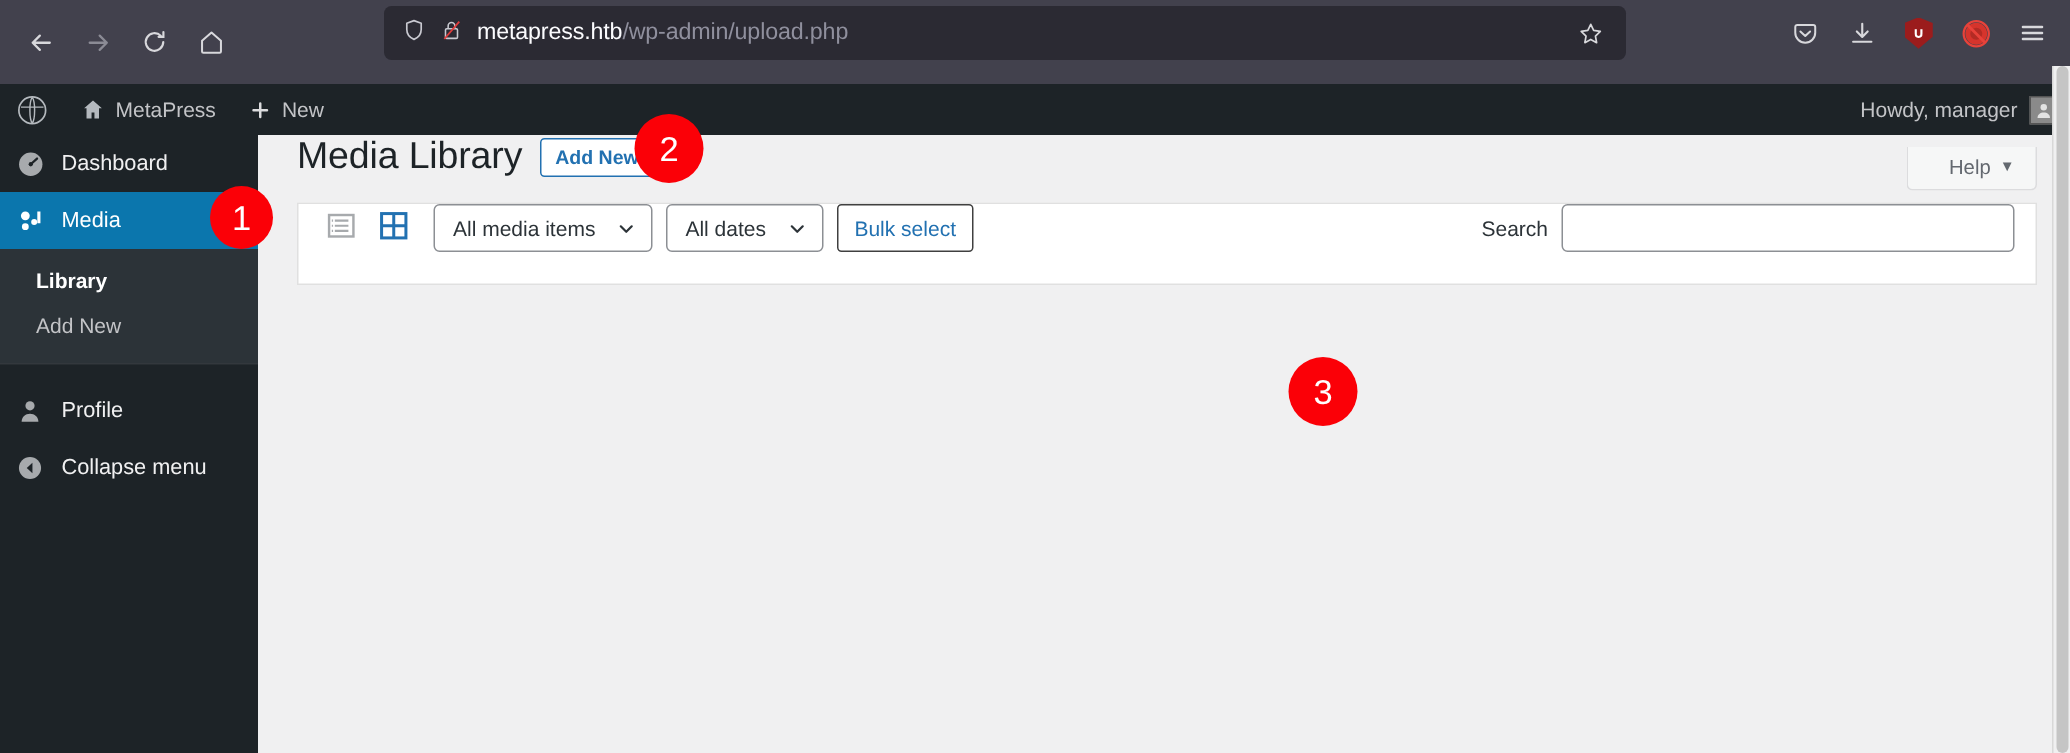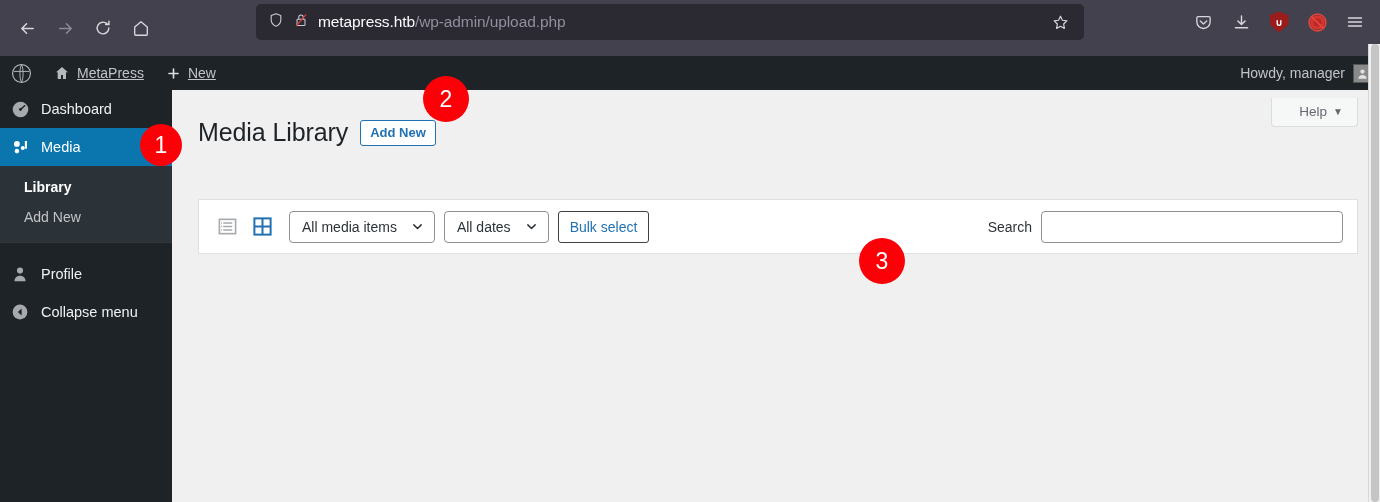--- a/index.html
+++ b/index.html
@@ -69,21 +69,20 @@
     background: #1d2327;
     display: flex; align-items: center;
     color: #c3c4c7;
     font-size: 13.5px;
     position: relative;
   }
   .ab-item {
     display: flex; align-items: center; gap: 7px;
     height: 34px; padding: 0 11px;
     color: #c3c4c7;
-    text-decoration: underline;
   }
   .ab-item .lbl { font-size: 14px; }
   .ab-right {
     position: absolute; right: 0; top: 0; height: 34px;
     display: flex; align-items: center; gap: 8px; padding-right: 8px;
   }
   .howdy { font-size: 14px; color: #c3c4c7; }
   .avatar {
     width: 19px; height: 19px;
     background: #8a8a8a;
@@ -133,21 +132,21 @@
     background: #f6f7f7;
     border: 1px solid #dcdcde;
     border-top: none;
     border-radius: 0 0 4px 4px;
     padding: 6px 14px 7px 27px;
     font-size: 13.5px; color: #646970;
     display: flex; align-items: center; gap: 6px;
   }
   .page-head {
     display: flex; align-items: center; gap: 12px;
-    padding-top: 28px; padding-bottom: 16px;
+    padding-bottom: 16px;
     position: relative;
   }
   .page-title {
     font-size: 25px; font-weight: normal; color: #1d2327;
     letter-spacing: -0.1px;
   }
   .addnew-btn {
     background: #fff;
     border: 1px solid #2271b1;
     color: #2271b1;
@@ -190,25 +189,24 @@
   .red-box {
     position: absolute;
     left: -17px; top: -17px; right: -17px; bottom: -17px;
     border: 5px solid #ff0000;
     pointer-events: none;
   }
   .dz-max { font-size: 13.5px; color: #50575e; margin-top: 26px; }
 
   
   .media-toolbar {
-    margin-top: 36px;
     background: #fff;
     border: 1px solid #e0e0e0;
     height: 55px;
-    display: flex; align-items: center;
+    display: flex; align-items: flex-start;
     padding: 0 14px;
     gap: 9px;
   }
   .view-icons { display: flex; align-items: center; gap: 7px; margin-right: 4px; }
   .view-ico { width: 28px; height: 28px; display: flex; align-items: center; justify-content: center; }
   .wp-select {
     background: #fff;
     border: 1px solid #8c8f94;
     border-radius: 4px;
     height: 32px;

